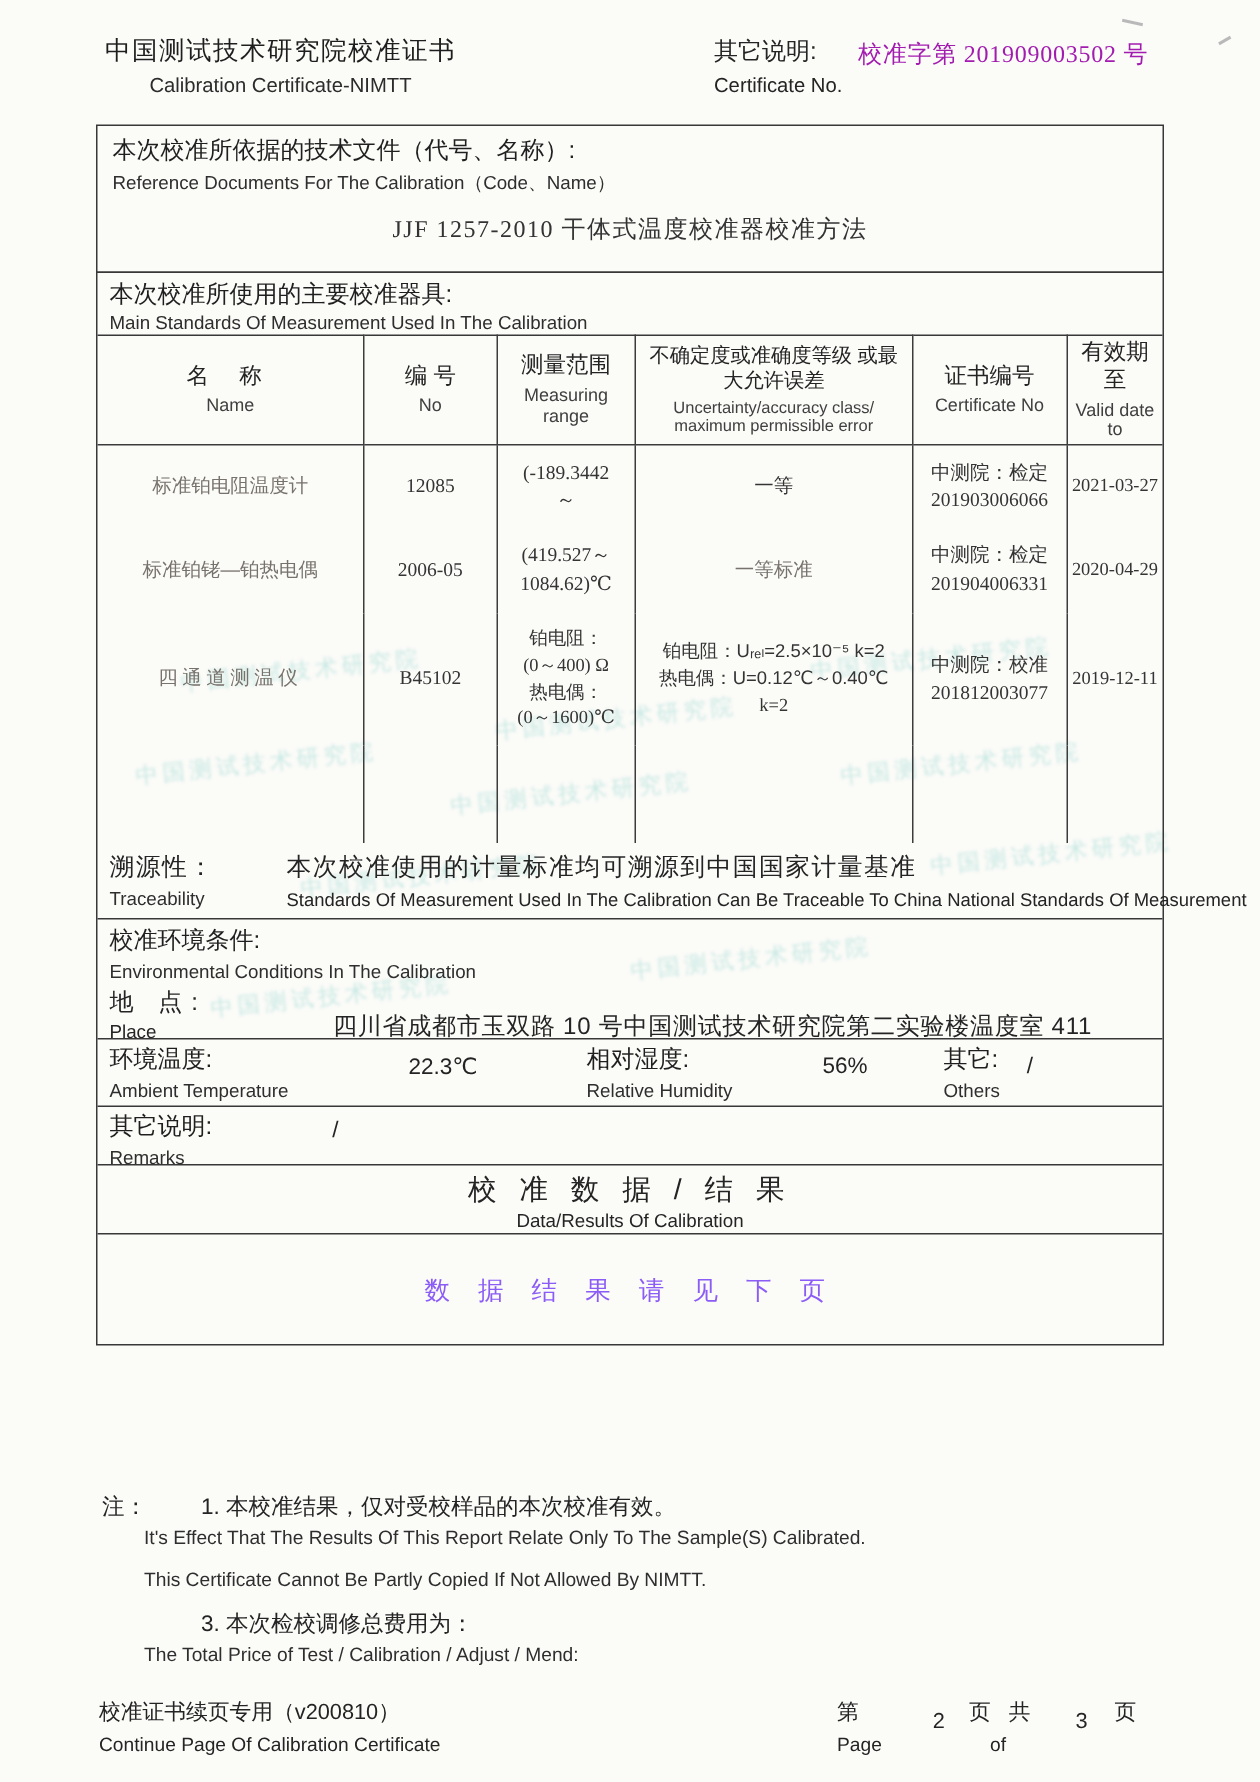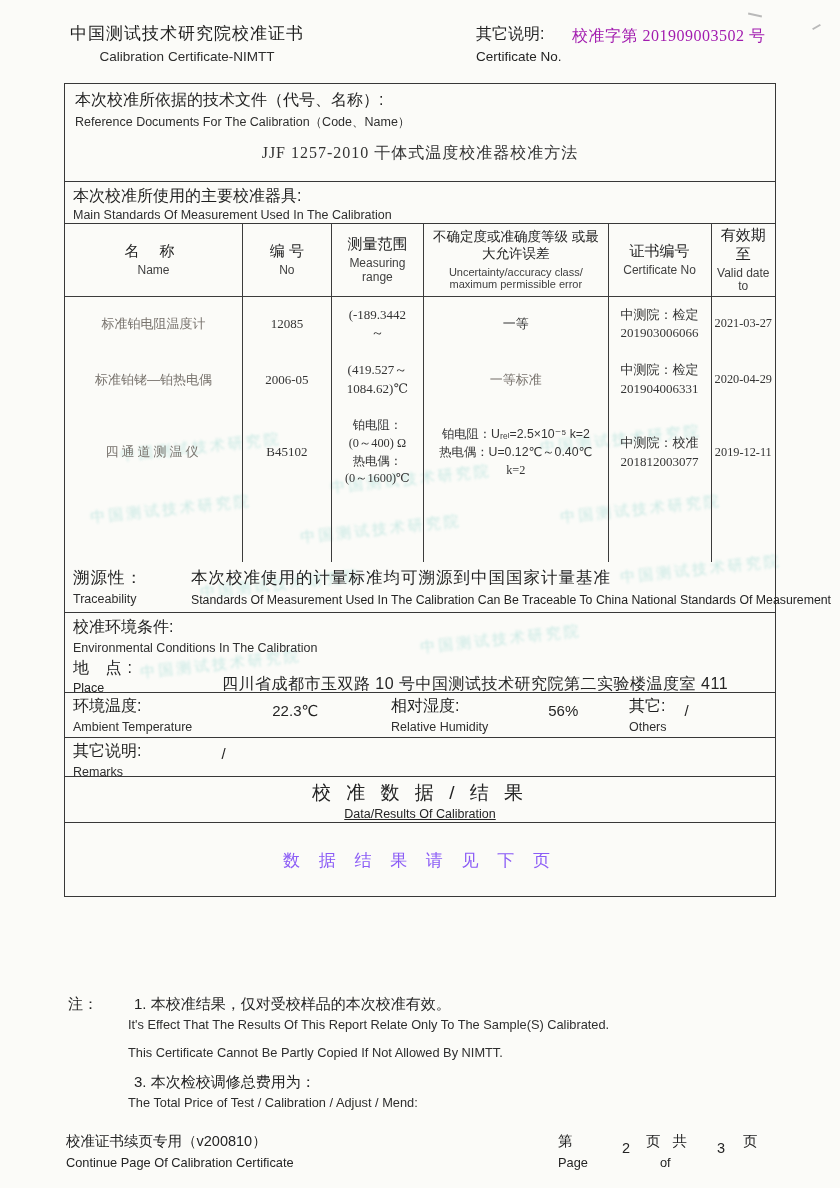--- a/index.html
+++ b/index.html
@@ -88,29 +88,29 @@
   .place-value{flex:1;text-align:center;font-size:16px;padding-top:6px;letter-spacing:.5px;margin-top:12px;}
   .temp-row{height:46px;box-sizing:border-box;border-top:1.5px solid #383838;border-bottom:1.5px solid #383838;display:flex;padding:3px 8px 0 8px;}
   .pair{display:flex;}
   .pair .labels{display:flex;flex-direction:column;}
   .pair .val{font-size:15px;padding-top:6px;}
   .remarks-row{height:39px;box-sizing:border-box;border-bottom:1.5px solid #383838;display:flex;padding:3px 8px 0 8px;}
   .remarks-row .val{font-size:15px;padding-top:4px;margin-left:80px;}
   
   .results-title{height:46px;box-sizing:border-box;border-bottom:1.5px solid #383838;text-align:center;padding-top:3px;}
   .results-title .cn{font-size:19px;letter-spacing:5px;}
-  .results-title .en{font-size:12.5px;margin-top:1px;text-decoration:underline;}
+  .results-title .en{font-size:12.5px;margin-top:1px;}
   .results-body{flex:1;text-align:center;padding-top:26px;font-size:17px;letter-spacing:7px;color:#8b5cf6;}
   
   .notes{position:absolute;top:995px;left:68px;width:700px;}
   .note-item{margin-bottom:13px;}
   .note-row{display:flex;}
   .note-prefix{font-size:15px;width:30px;flex:none;}
   .note-cn{font-size:15px;margin-left:36px;}
-  .note-en{font-size:12.8px;color:#2e2e2e;margin-left:60px;margin-top:3px;}
+  .note-en{font-size:12.8px;color:#2e2e2e;margin-left:28px;margin-top:3px;}
   
   .footer-left{position:absolute;top:1132px;left:66px;}
   .f-cn{font-size:14.5px;}
   .f-en{font-size:12.8px;margin-top:4px;}
   .footer-right{position:absolute;top:1132px;left:558px;display:flex;}
   .fp-col{display:flex;flex-direction:column;}
   .fp-cn{font-size:14.5px;letter-spacing:4px;}
   .fp-en{font-size:12.8px;margin-top:4px;}
   .fp-num{font-size:14.5px;padding-top:8px;}
   .fp-gap1{width:34px;} .fp-gap2{width:16px;} .fp-gap3{width:26px;} .fp-gap4{width:18px;}

